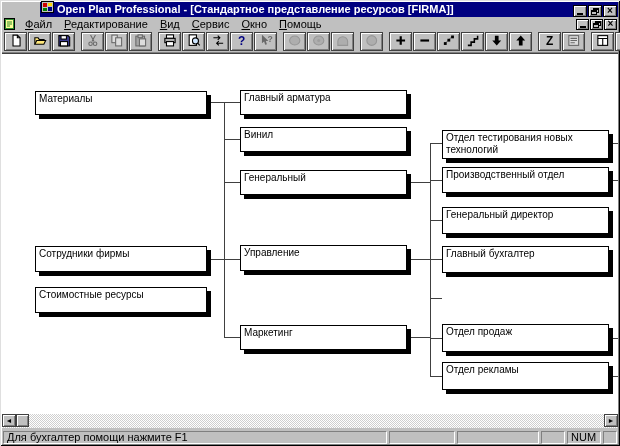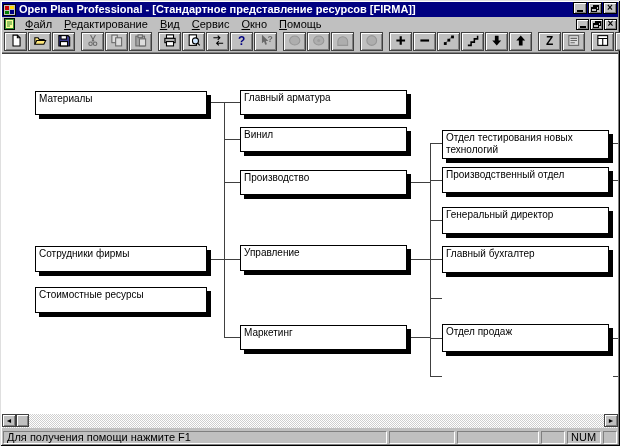--- a/index.html
+++ b/index.html
@@ -1,21 +1,21 @@
 <!DOCTYPE html>
 <html><head>
 <meta charset="utf-8">
 <style>
   html,body{margin:0;padding:0;background:#777;}
   .win{position:relative;width:620px;height:446px;background:#c0c0c0;
        font-family:"Liberation Sans",sans-serif;box-sizing:border-box;padding:2px;
        box-shadow:inset 1px 1px 0 #dfdfdf, inset -1px -1px 0 #000,
                   inset 2px 2px 0 #fff, inset -2px -2px 0 #808080;}
   
-  .titlebar{height:15px;background:#000080;display:flex;align-items:flex-start;padding:0 1px;gap:3px;}
+  .titlebar{height:15px;background:#000080;display:flex;align-items:flex-end;padding:0 1px;gap:3px;margin-left:38px;}
   .titlebar .title{color:#fff;font-size:11px;font-weight:bold;white-space:nowrap;overflow:hidden;flex:1;line-height:15px;}
   .winbtns{display:flex;gap:1px;}
   .wbtn{width:14px;height:12px;background:#c0c0c0;border:1px solid #000;box-sizing:border-box;
         box-shadow:inset 1px 1px 0 #fff, inset -1px -1px 0 #808080;
         display:flex;align-items:center;justify-content:center;padding:0;font-size:9px;line-height:1;color:#000;}
   .wbtn.small{width:13px;height:11px;}
   .g-min{display:inline-block;width:6px;height:2px;background:#000;margin-top:5px;}
   .g-rest{position:relative;width:8px;height:7px;display:inline-block;}
   .g-rest i{position:absolute;box-sizing:border-box;border:1px solid #000;border-top-width:2px;background:#c0c0c0;display:block;}
   .g-rest i.b1{left:2px;top:0;width:6px;height:5px;}
@@ -306,38 +306,39 @@
       <div class="hl" style="left: 611px; top: 126px; width: 9px;"></div>
       <div class="hl" style="left: 611px; top: 284px; width: 9px;"></div>
       <div class="hl" style="left: 611px; top: 322px; width: 9px;"></div>
       <div class="vl" style="left: 222px; top: 48px; height: 235px;"></div>
       <div class="vl" style="left: 428px; top: 89px; height: 233px;"></div>
       <div class="node" style="left: 33px; top: 37px; width: 172px; height: 24px;"><span>Материалы</span></div>
       <div class="node" style="left: 33px; top: 192px; width: 172px; height: 26px;"><span>Сотрудники фирмы</span></div>
       <div class="node" style="left: 33px; top: 233px; width: 172px; height: 26px;"><span>Стоимостные ресурсы</span></div>
       <div class="node" style="left: 238px; top: 36px; width: 167px; height: 25px;"><span>Главный арматура</span></div>
       <div class="node" style="left: 238px; top: 73px; width: 167px; height: 25px;"><span>Винил</span></div>
-      <div class="node" style="left: 238px; top: 116px; width: 167px; height: 25px;"><span>Производство</span></div>
+      <div class="node" style="left: 238px; top: 116px; width: 167px; height: 25px;"><span>Генеральный</span></div>
       <div class="node" style="left: 238px; top: 191px; width: 167px; height: 26px;"><span>Управление</span></div>
       <div class="node" style="left: 238px; top: 271px; width: 167px; height: 25px;"><span>Маркетинг</span></div>
       <div class="node" style="left: 440px; top: 76px; width: 167px; height: 29px;"><span>Отдел тестирования новых технологий</span></div>
       <div class="node" style="left: 440px; top: 113px; width: 167px; height: 26px;"><span>Производственный отдел</span></div>
       <div class="node" style="left: 440px; top: 153px; width: 167px; height: 27px;"><span>Генеральный директор</span></div>
       <div class="node" style="left: 440px; top: 192px; width: 167px; height: 27px;"><span>Главный бухгалтер</span></div>
       <div class="node" style="left: 440px; top: 270px; width: 167px; height: 28px;"><span>Отдел продаж</span></div>
+      <div class="node" style="left: 440px; top: 308px; width: 167px; height: 28px;"><span>Отдел рекламы</span></div>
     </div>
 
   <div class="hscroll">
     <button class="sbtn left">◄</button>
     <span class="sthumb"></span>
     <button class="sbtn right">►</button>
   </div>
 
   <div class="statusbar">
-    <span class="spanel main">Для получения помощи нажмите F1</span>
+    <span class="spanel main">Для бухгалтер помощи нажмите F1</span>
     <span class="spanel p1"></span>
     <span class="spanel p2"></span>
     <span class="spanel p3"></span>
     <span class="spanel num">NUM</span>
     <span class="spanel p4"></span>
   </div>
 
 </div>
 
 </body></html>

